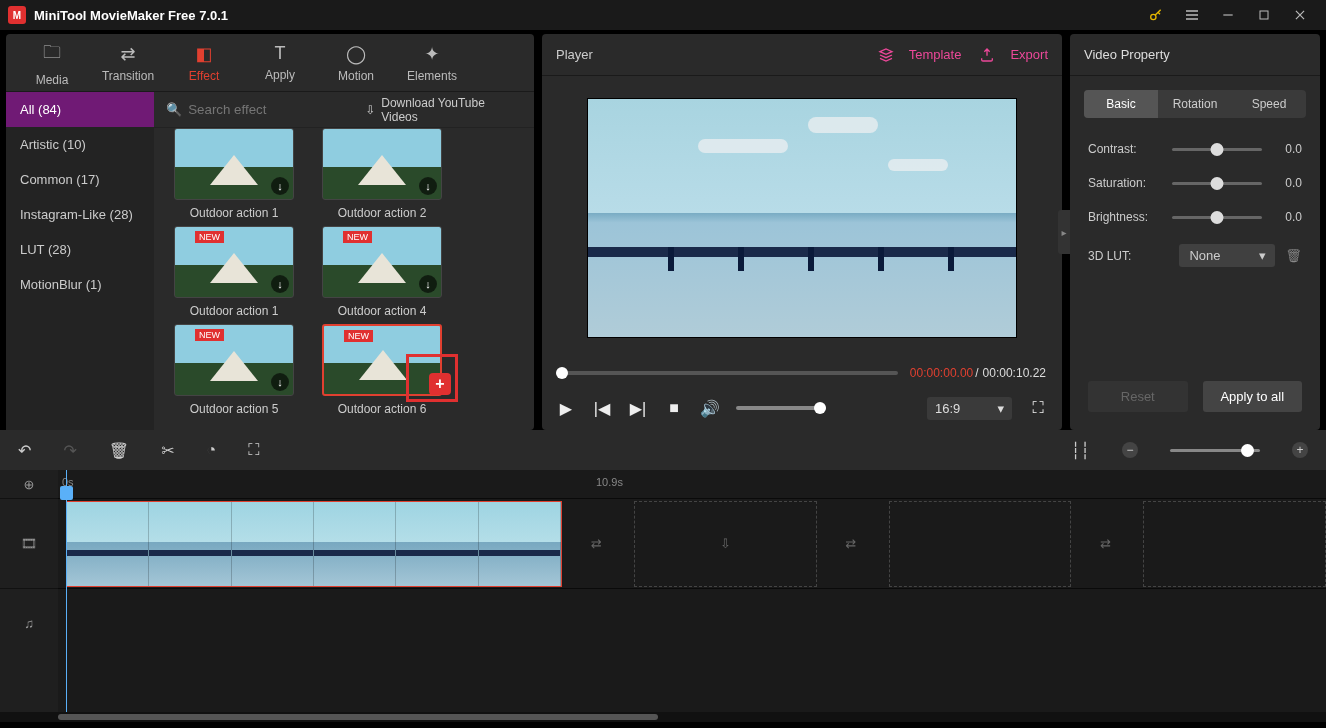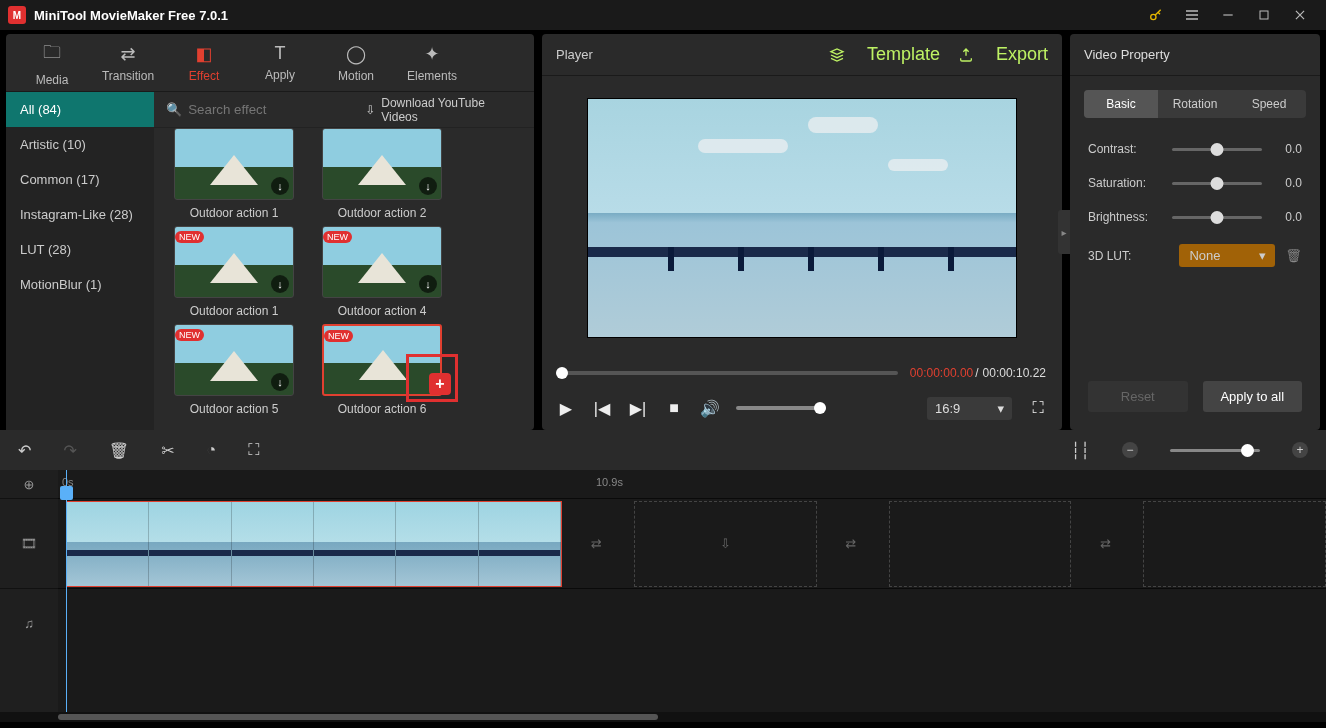--- a/index.html
+++ b/index.html
@@ -13,41 +13,41 @@
 .main-row { display: flex; height: 400px; gap: 8px; padding: 4px 6px 0 6px;}
 .panel { background: #2a2a2a; border-radius: 4px; display: flex; flex-direction: column; }
 .left-panel { width: 528px; }
 .top-tabs { height: 58px; display: flex; align-items: center; border-bottom: 1px solid #1a1a1a; padding: 0 8px;}
 .top-tab { width: 76px; text-align: center; color: #bbb; font-size: 12px; cursor: pointer; }
 .top-tab.active { color: #e04030; }
 .top-tab .ticon { font-size: 18px; display:block; margin-bottom:4px;}
 .left-body { flex: 1; display: flex; overflow: hidden;}
 .cat-list { width: 148px; background: #232323; }
 .cat-item { padding: 10px 14px; color: #ccc; font-size: 13px; cursor: pointer;}
-.cat-item.active { background: #0f766e; color:#fff;}
+.cat-item.active { background: #701a75; color:#fff;}
 .effect-area { flex:1; display:flex; flex-direction:column;}
 .search-row { height: 36px; display:flex; align-items:center; padding:0 12px; background:#2a2a2a; border-bottom:1px solid #222;}
 .search-row .sicon{color:#888;margin-right:6px;}
 .search-input { background: transparent; border: none; color: #999; outline: none; flex:0 0 140px;}
 .dlbtn { margin-left:auto; color:#ccc; font-size:12px; display:flex;align-items:center;gap:6px;}
 .effect-grid { flex:1; overflow:auto; padding:0 10px 10px 10px; display:grid; grid-template-columns: repeat(2, 140px); gap-column:8px; justify-content:start; column-gap:8px;}
 .effect-grid::-webkit-scrollbar{width:8px;} .effect-grid::-webkit-scrollbar-thumb{background:#555;border-radius:4px;}
 .effect-card { width:140px; text-align:center; margin-bottom:6px;}
 .thumb { width:120px; height:72px; margin:0 auto 6px; border-radius:3px; position:relative; background: linear-gradient(#8fcde0 0%, #8fcde0 55%, #2a4a2a 55%, #2a4a2a 100%); border:1px solid #444;}
 .thumb.selected{border:2px solid #e04030;}
 .tent{position:absolute;left:35px;bottom:14px;width:0;height:0;border-left:24px solid transparent;border-right:24px solid transparent;border-bottom:30px solid #e8e4d8;}
-.new-badge{position:absolute;top:4px;left:0;background:#e03030;color:#fff;font-size:9px;padding:1px 4px;border-radius:6px;}
+.new-badge{position:absolute;top:4px;left:20px;background:#e03030;color:#fff;font-size:9px;padding:1px 4px;border-radius:0;}
 .dl-badge{position:absolute;bottom:4px;right:4px;width:18px;height:18px;background:rgba(0,0,0,.6);border-radius:50%;display:flex;align-items:center;justify-content:center;color:#fff;font-size:11px;}
 .add-box{position:absolute;right:-18px;bottom:-8px;width:52px;height:48px;border:3px solid #e03030;display:flex;align-items:flex-end;justify-content:flex-end;padding:4px;}
 .add-btn{width:22px;height:22px;background:#e03030;border-radius:4px;color:#fff;display:flex;align-items:center;justify-content:center;font-weight:bold;font-size:16px;}
 .effect-label{color:#ccc;font-size:12px;}
 .center-panel{width:520px;}
 .player-head{height:42px;display:flex;align-items:center;padding:0 14px;border-bottom:1px solid #1a1a1a;}
 .player-head .spacer{flex:1;}
-.hbtn{display:flex;align-items:center;gap:22px;color:#bef264;margin-left:18px;font-size:18px;}
+.hbtn{display:flex;align-items:center;gap:15px;color:#ec4899;margin-left:18px;font-size:13px;}
 .preview-wrap{flex:1;display:flex;align-items:center;justify-content:center;}
 .preview{width:430px;height:240px;background:linear-gradient(#a8d4e0 0%,#b8dce8 48%,#7aacc4 48%,#9cc4d8 52%,#b0ccd8 100%);border:1px solid #000;position:relative;}
 .bridge{position:absolute;left:0;right:0;top:62%;height:10px;background:#1a2a4a;}
 .pylon{position:absolute;top:62%;width:6px;height:24px;background:#0a1a3a;}
 .cloud{position:absolute;background:#e8eef0;border-radius:20px;opacity:.8;}
 .timebar{height:26px;display:flex;align-items:center;padding:0 14px;}
 .pslider{flex:1;height:4px;background:#555;border-radius:2px;position:relative;margin-right:12px;}
 .pknob{position:absolute;left:0;top:-4px;width:12px;height:12px;background:#fff;border-radius:50%;}
 .tcur{color:#e04030;font-size:12px;}
 .tsep,.ttot{color:#ddd;font-size:12px;margin:0 2px;}
@@ -61,21 +61,21 @@
 .expand-tab{position:absolute;left:-12px;top:50%;transform:translateY(-50%);width:12px;height:44px;background:#333;border-radius:3px 0 0 3px;display:flex;align-items:center;justify-content:center;color:#888;font-size:10px;}
 .prop-head{height:42px;display:flex;align-items:center;padding:0 14px;border-bottom:1px solid #1a1a1a;color:#ddd;}
 .prop-tabs{display:flex;margin:14px;background:#3a3a3a;border-radius:4px;overflow:hidden;}
 .ptab{flex:1;text-align:center;padding:7px 0;color:#ccc;font-size:12px;cursor:pointer;}
 .ptab.active{background:#555;color:#fff;}
 .prop-row{display:flex;align-items:center;padding:10px 18px;}
 .plabel{width:74px;color:#ccc;font-size:12px;}
 .pslide{flex:1;height:3px;background:#666;border-radius:2px;position:relative;margin:0 10px;}
 .pslide .pk{position:absolute;left:50%;top:-5px;width:13px;height:13px;background:#ddd;border-radius:50%;transform:translateX(-50%);}
 .pval{width:30px;text-align:right;color:#ccc;font-size:12px;}
-.lut-sel{background:#a16207;border:none;color:#ccc;padding:4px 10px;border-radius:3px;width:96px;display:flex;justify-content:space-between;align-items:center;margin-left:auto;}
+.lut-sel{background:#404040;border:none;color:#ccc;padding:4px 10px;border-radius:3px;width:96px;display:flex;justify-content:space-between;align-items:center;margin-left:auto;}
 .trash{color:#888;margin-left:10px;}
 .prop-btns{display:flex;gap:15px;padding:18px;margin-top:auto;}
 .btn{flex:1;padding:8px 0;text-align:center;border-radius:3px;font-size:13px;}
 .btn-reset{background:#333;color:#666;}
 .btn-apply{background:#444;color:#fff;}
 .bottom{height:292px;background:#1a1a1a;display:flex;flex-direction:column;}
 .tl-toolbar{height:40px;background:#2a2a2a;display:flex;align-items:center;padding:0 18px;gap:32px;}
 .tl-toolbar .spacer{flex:1;}
 .tlicon{color:#ccc;font-size:16px;}
 .zslider{width:90px;height:3px;background:#888;border-radius:2px;position:relative;}

